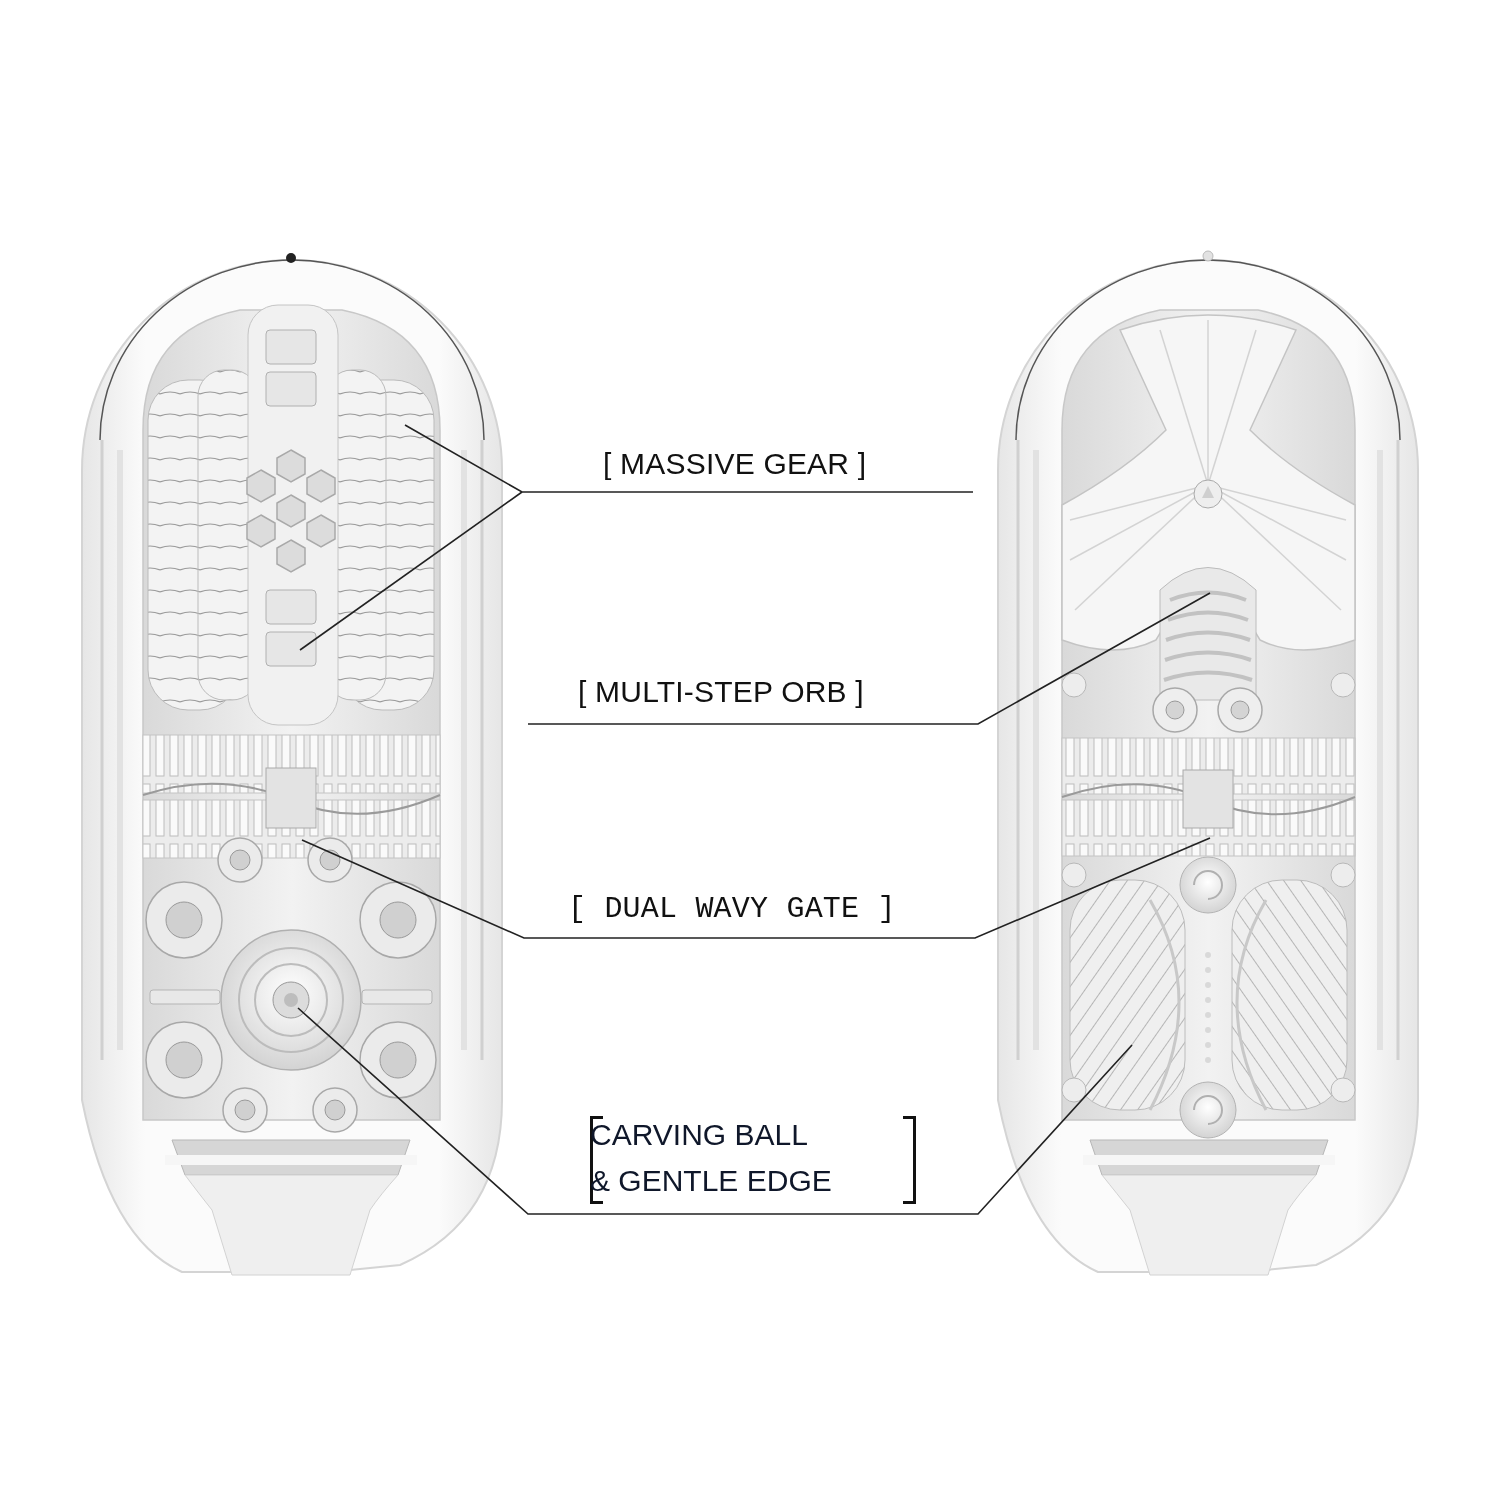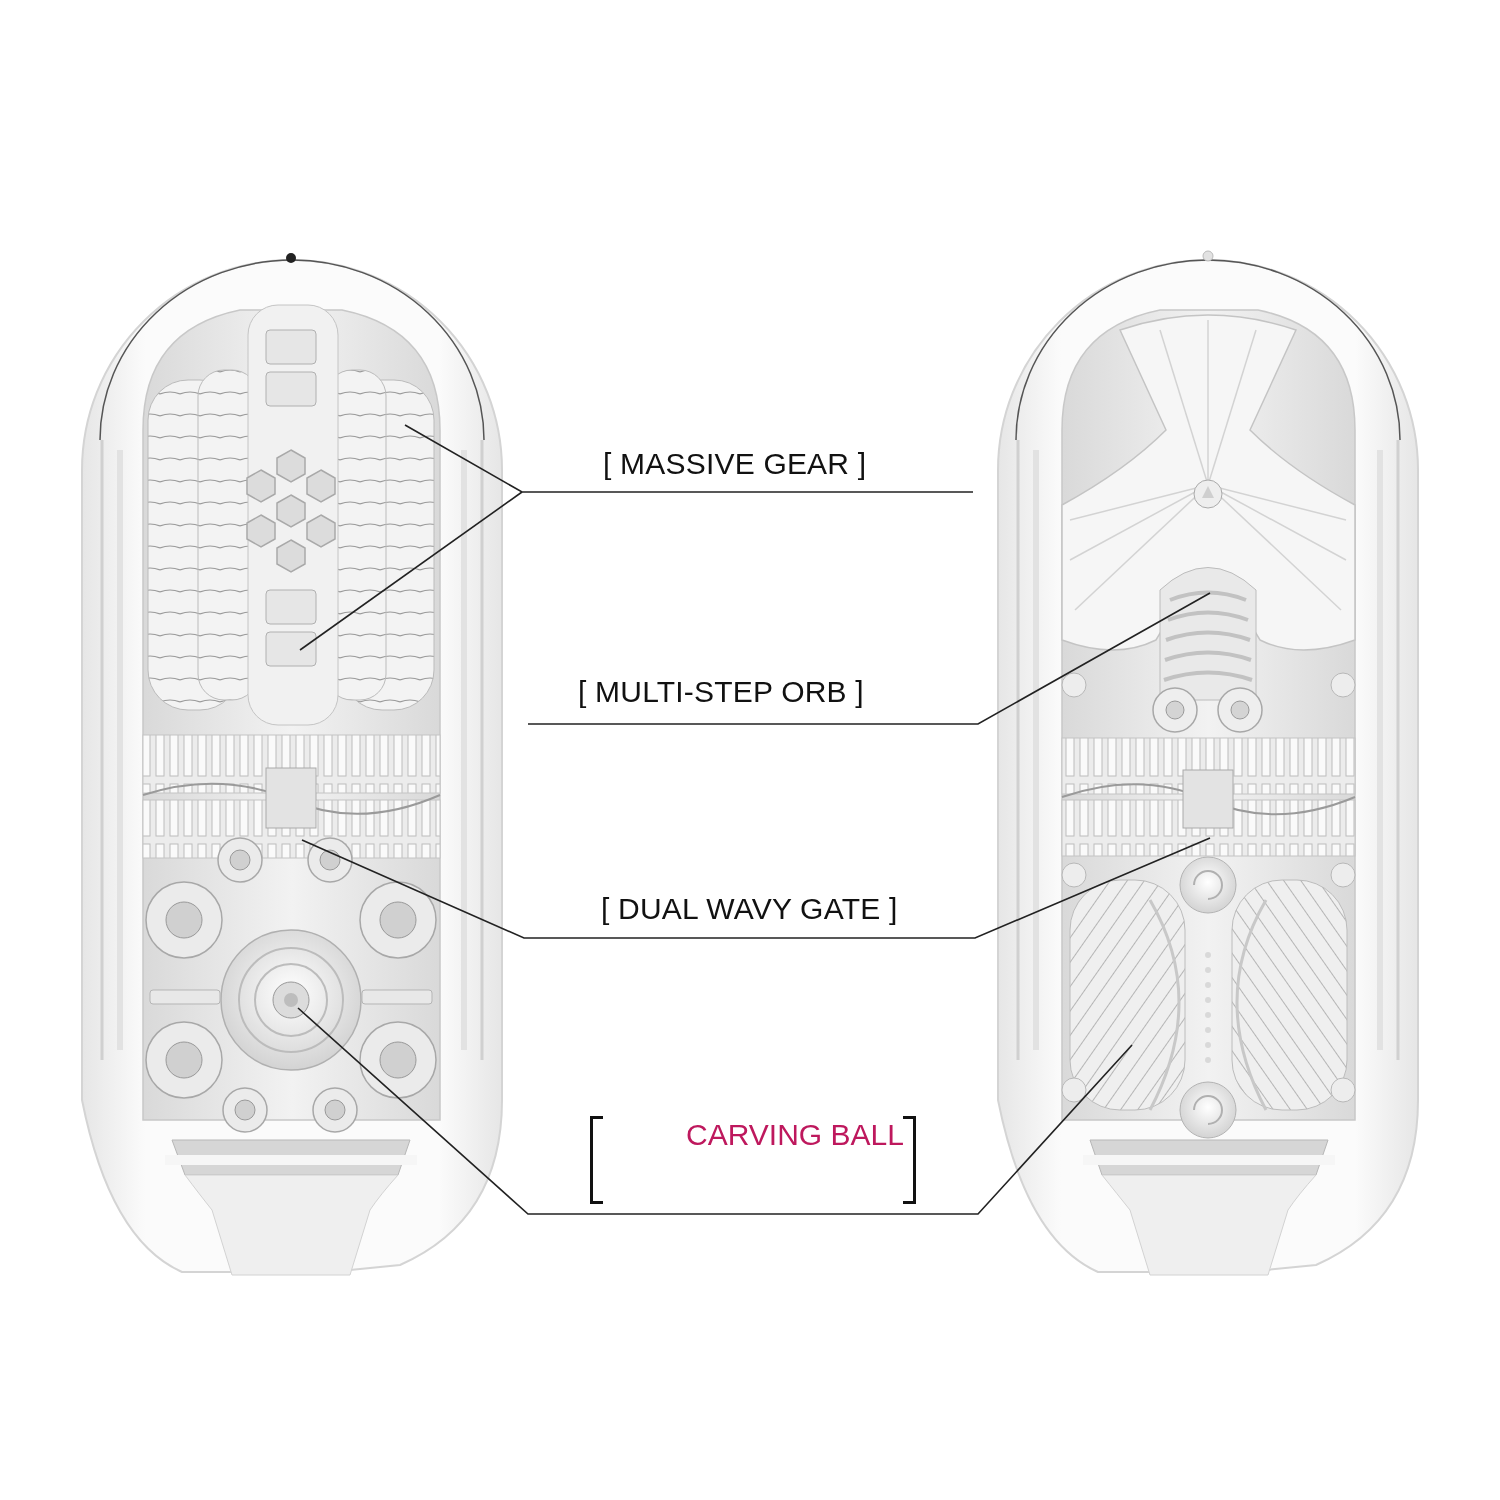--- a/index.html
+++ b/index.html
@@ -3,22 +3,22 @@
   <meta charset="utf-8">
   <style>
     html, body { margin: 0; padding: 0; background: #ffffff; }
     body { width: 1500px; height: 1500px; position: relative; overflow: hidden; font-family: "Liberation Sans", sans-serif; }
     #stage { position: absolute; left: 0; top: 0; width: 1500px; height: 1500px; border-radius: 20px; }
     .label {
       position: absolute; color: #111; font-family: "Liberation Sans", sans-serif;
       font-size: 30px; letter-spacing: 0.2px; white-space: nowrap; line-height: 1;
     }
     .label-multi {
-      position: absolute; color: #be185d; font-family: "Liberation Sans", sans-serif;
-      font-size: 30px; line-height: 46px; text-align: center; white-space: nowrap; padding-left: 42px;
+      position: absolute; color: #0f172a; font-family: "Liberation Sans", sans-serif;
+      font-size: 30px; line-height: 46px; white-space: nowrap;
     }
     .bracket { position: absolute; border: 3px solid #111; width: 10px; }
     .bracket.left { border-right: none; }
     .bracket.right { border-left: none; }
   </style>
 </head>
 <body>
 
 <div id="stage">
 
@@ -233,22 +233,23 @@
       <polyline points="528,724 978,724 1210,593"></polyline>
 
       <polyline points="302,840 524,938 975,938 1210,838"></polyline>
 
       <polyline points="298,1008 528,1214 978,1214 1132,1045"></polyline>
     </g>
   </svg>
 
   <div class="label" style="left:603px;top:449px;">[ MASSIVE GEAR ]</div>
   <div class="label" style="left:578px;top:677px;">[  MULTI-STEP ORB ]</div>
-  <div class="label" style="left:601px;top:894px;">[ DUAL WAVY GATE ]</div>
+  <div class="label" style="left:568px;top:894px;font-family:Liberation Mono, monospace;">[ DUAL WAVY GATE ]</div>
 
   <div style="position:absolute;left:590px;top:1116px;width:326px;height:88px;">
     <div class="bracket left" style="left:0;top:0;height:82px;"></div>
     <div class="bracket right" style="right:0;top:0;height:82px;"></div>
     <div class="label-multi" style="left:0;width:326px;top:-4px;">
       <div>CARVING BALL</div>
+      <div>&amp; GENTLE EDGE</div>
     </div>
   </div>
 </div>
 
 </body></html>

